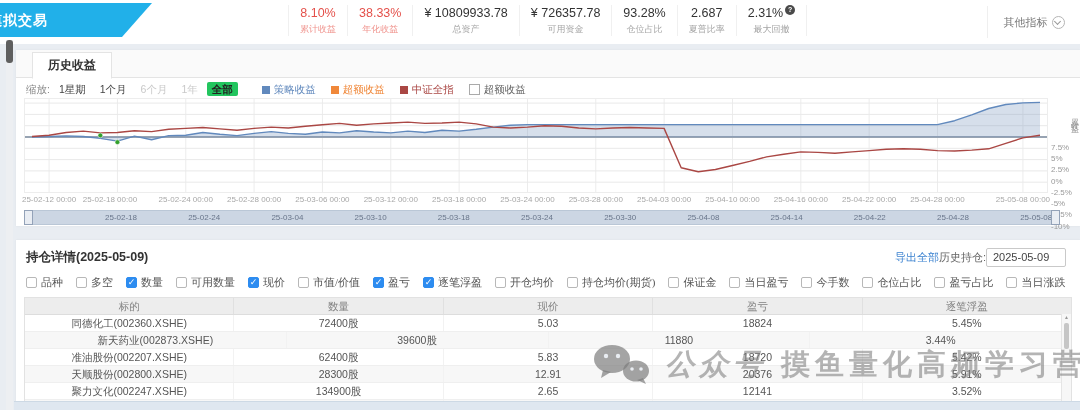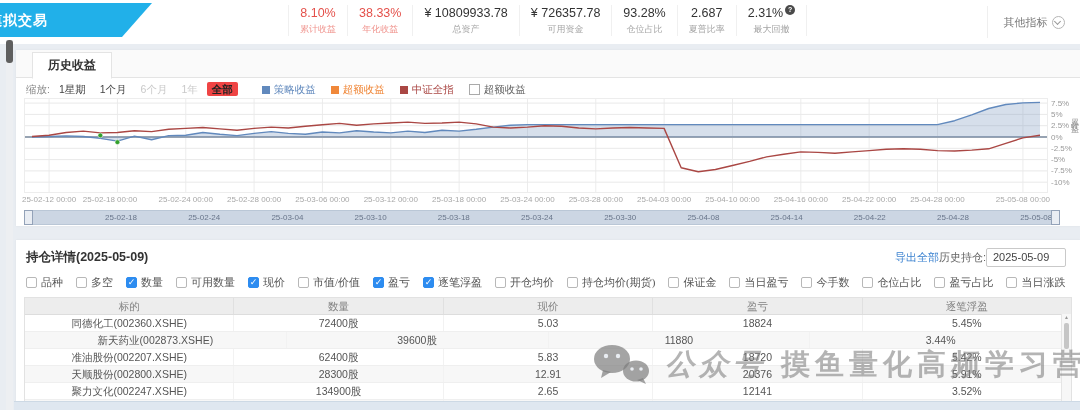--- a/index.html
+++ b/index.html
@@ -37,30 +37,30 @@
   .holdings-card{top:240px;height:170px;overflow:hidden;}
   
   .tab-row{height:27px;background:#fafafa;border-bottom:1px solid #e4e4e4;position:relative;}
   .tab{position:absolute;left:16px;top:2px;height:25px;line-height:25px;background:#fff;
     border:1px solid #e4e4e4;border-bottom:1px solid #fff;padding:0 15px;font-size:12px;font-weight:bold;color:#333;z-index:2;cursor:pointer;}
   
   .controls{display:flex;align-items:center;height:17px;padding:3px 0 0 10px;font-size:10.5px;}
   .zlabel{color:#888;margin-right:2px;}
   .zbtn{margin:0 2px;padding:1px 5px;border-radius:2px;color:#444;cursor:pointer;white-space:nowrap;}
   .zbtn.disabled{color:#c9c9c9;cursor:default;}
-  .zbtn.active{background:#ef4444;color:#222;font-weight:bold;}
+  .zbtn.active{background:#22c55e;color:#222;font-weight:bold;}
   .legend{display:flex;align-items:center;gap:15px;margin-left:22px;}
   .leg{display:flex;align-items:center;gap:4px;cursor:pointer;white-space:nowrap;}
   .leg .sq{width:8px;height:8px;}
   .leg .cb{width:9px;height:9px;border:1px solid #aaa;background:#fff;}
   
   .chart-area{position:relative;margin-left:8px;width:1052px;height:95px;}
   .plot{position:absolute;left:0;top:0;width:1024px;height:95px;}
   .ylabels{position:absolute;left:1027px;top:0;width:28px;height:95px;}
-  .ylabels div{position:absolute;font-size:8px;color:#999;white-space:nowrap;}
+  .ylabels div{position:absolute;font-size:8px;color:#999;white-space:nowrap;margin-top:44px;}
   .yaxis-title{position:absolute;left:1044px;top:14px;writing-mode:vertical-rl;font-size:8px;color:#999;letter-spacing:2px;}
   .xlabels{position:relative;margin-left:8px;width:1024px;height:13px;}
   .xlabels div{position:absolute;top:2px;transform:translateX(-50%);font-size:8px;color:#a8a8a8;white-space:nowrap;}
   .navigator{position:relative;margin:4px 0 0 8px;width:1034px;height:13px;background:#ccd6e3;border:1px solid #bac7d6;}
   .navigator .navlab{position:absolute;top:2px;transform:translateX(-50%);font-size:8px;color:#68758a;white-space:nowrap;}
   .nav-handle{position:absolute;top:-1px;width:7px;height:13px;background:#e9edf3;border:1px solid #93a2b8;z-index:2;}
   .nav-handle.left{left:-1px;} .nav-handle.right{right:-1px;}
   
   .h-head{display:flex;justify-content:space-between;align-items:center;padding:8px 14px 0 10px;}
   .h-title{font-size:12.5px;font-weight:bold;color:#333;}

